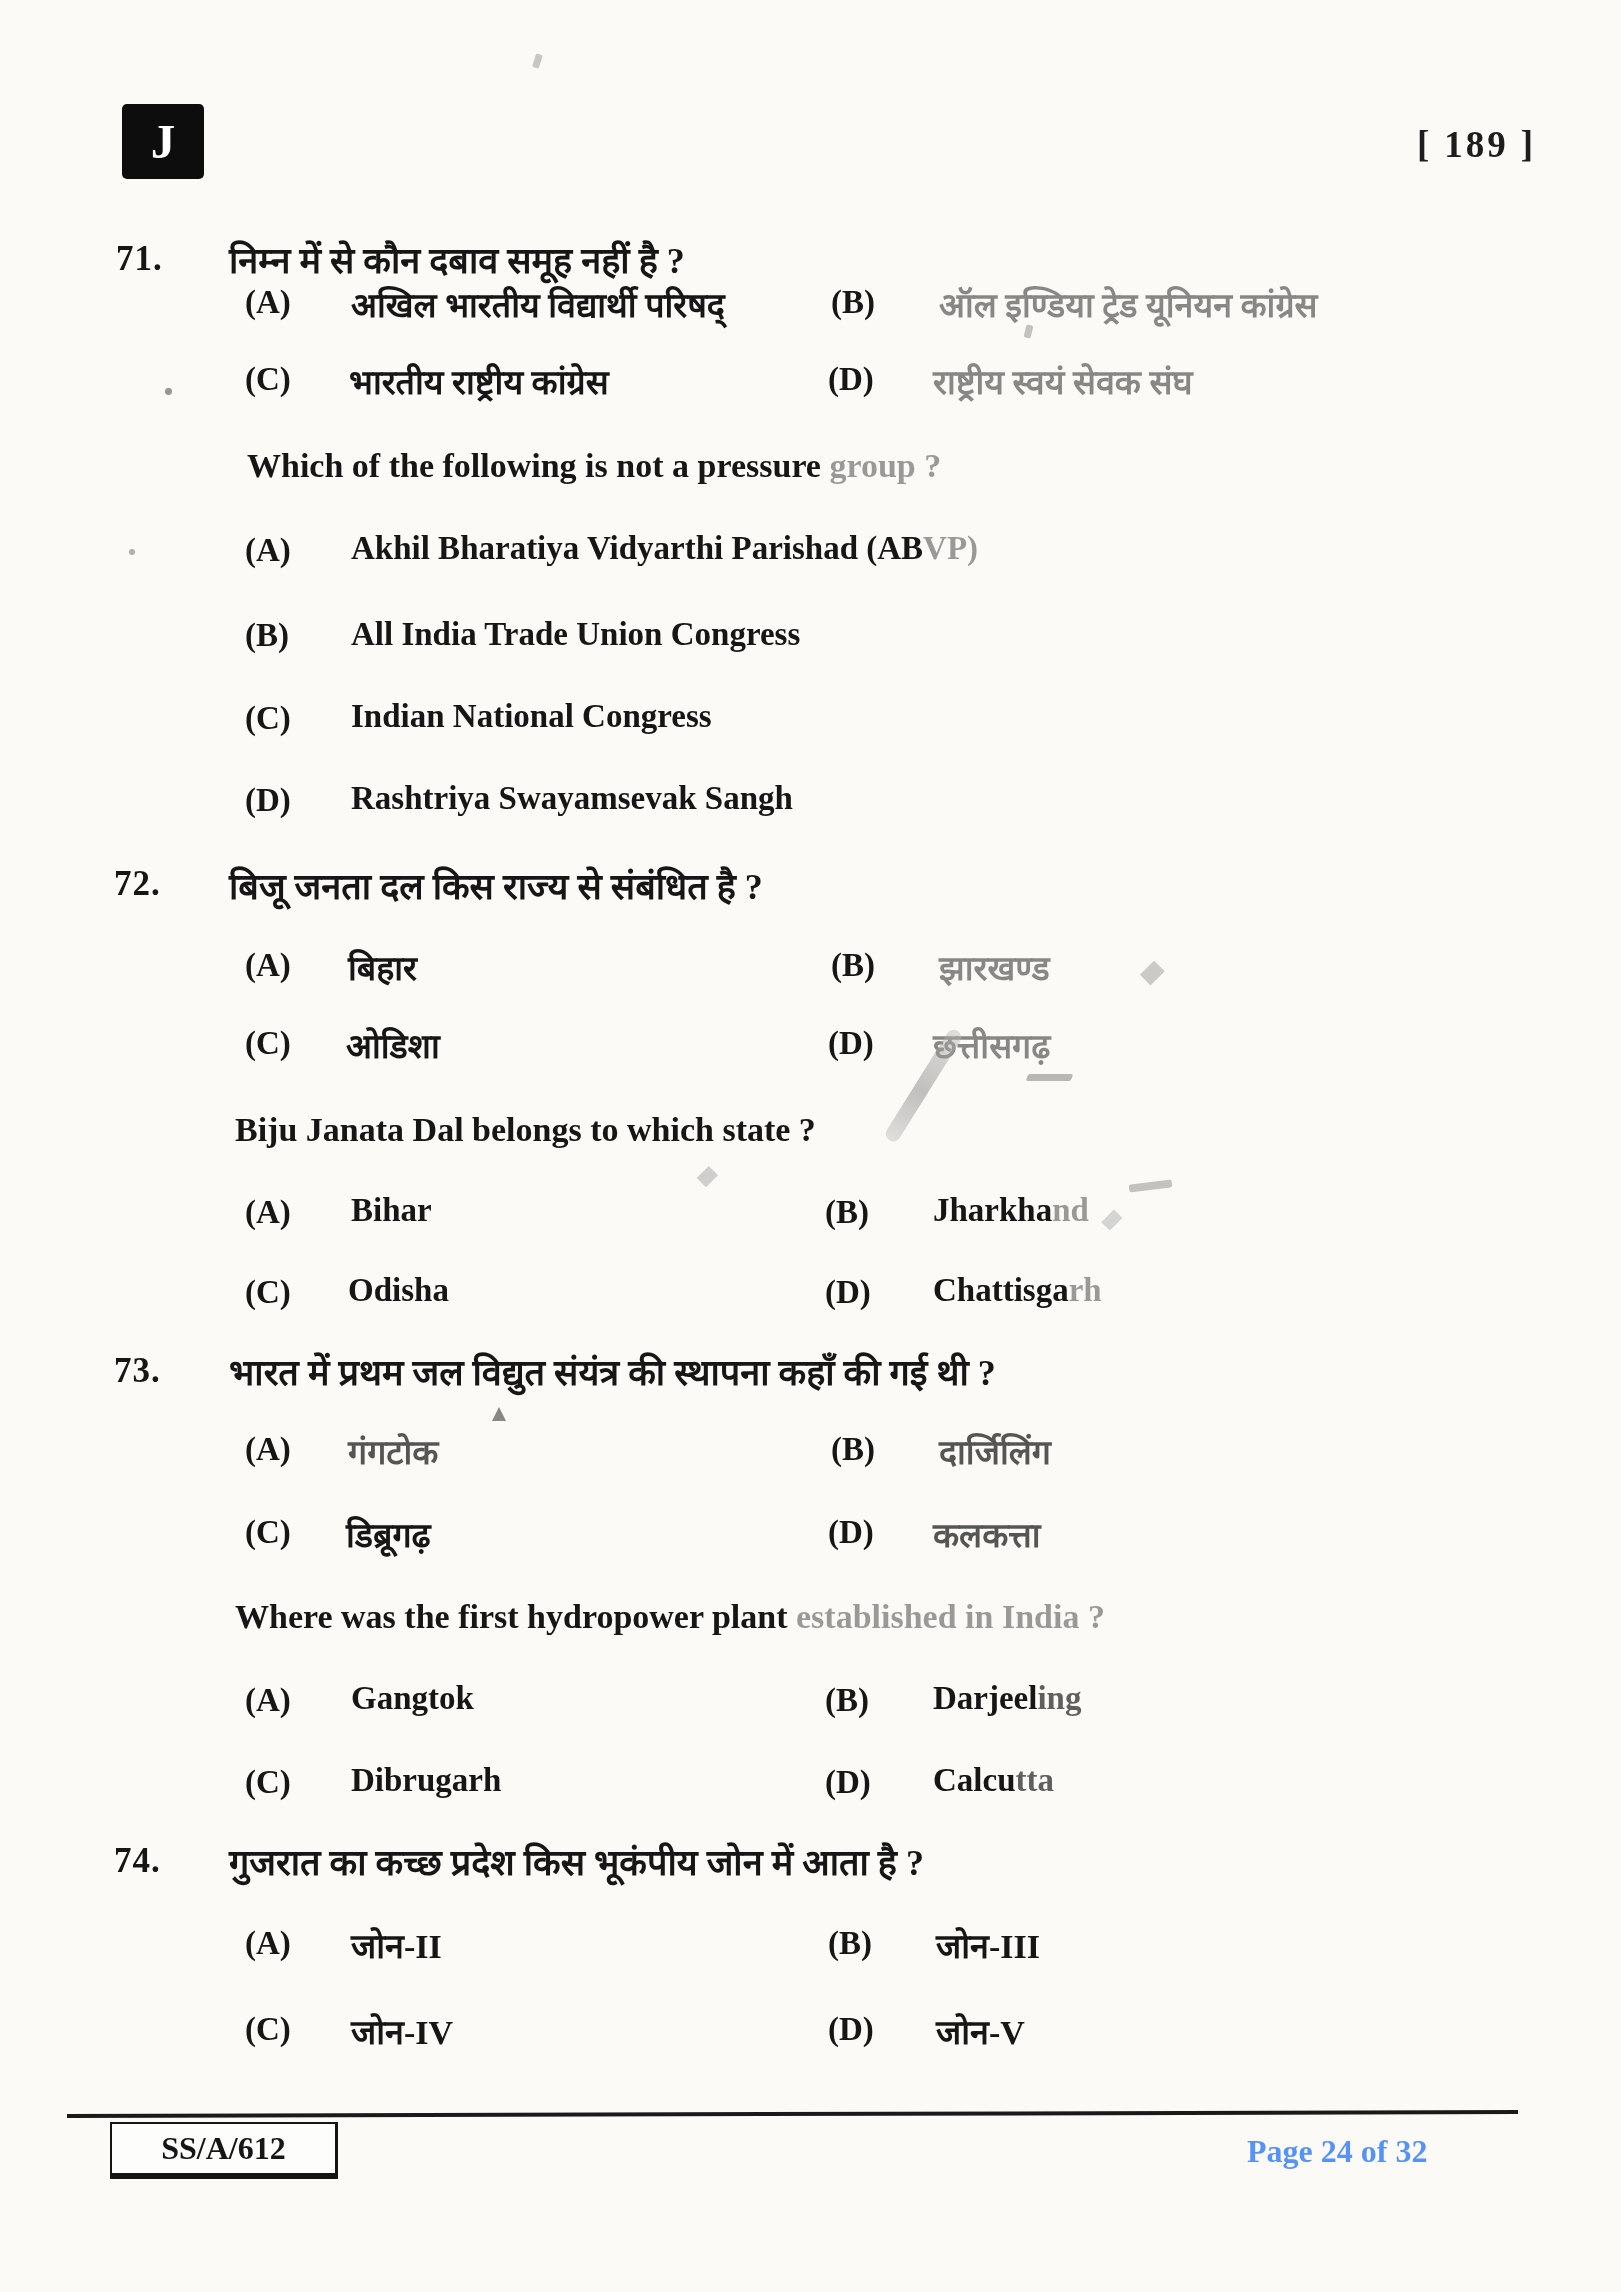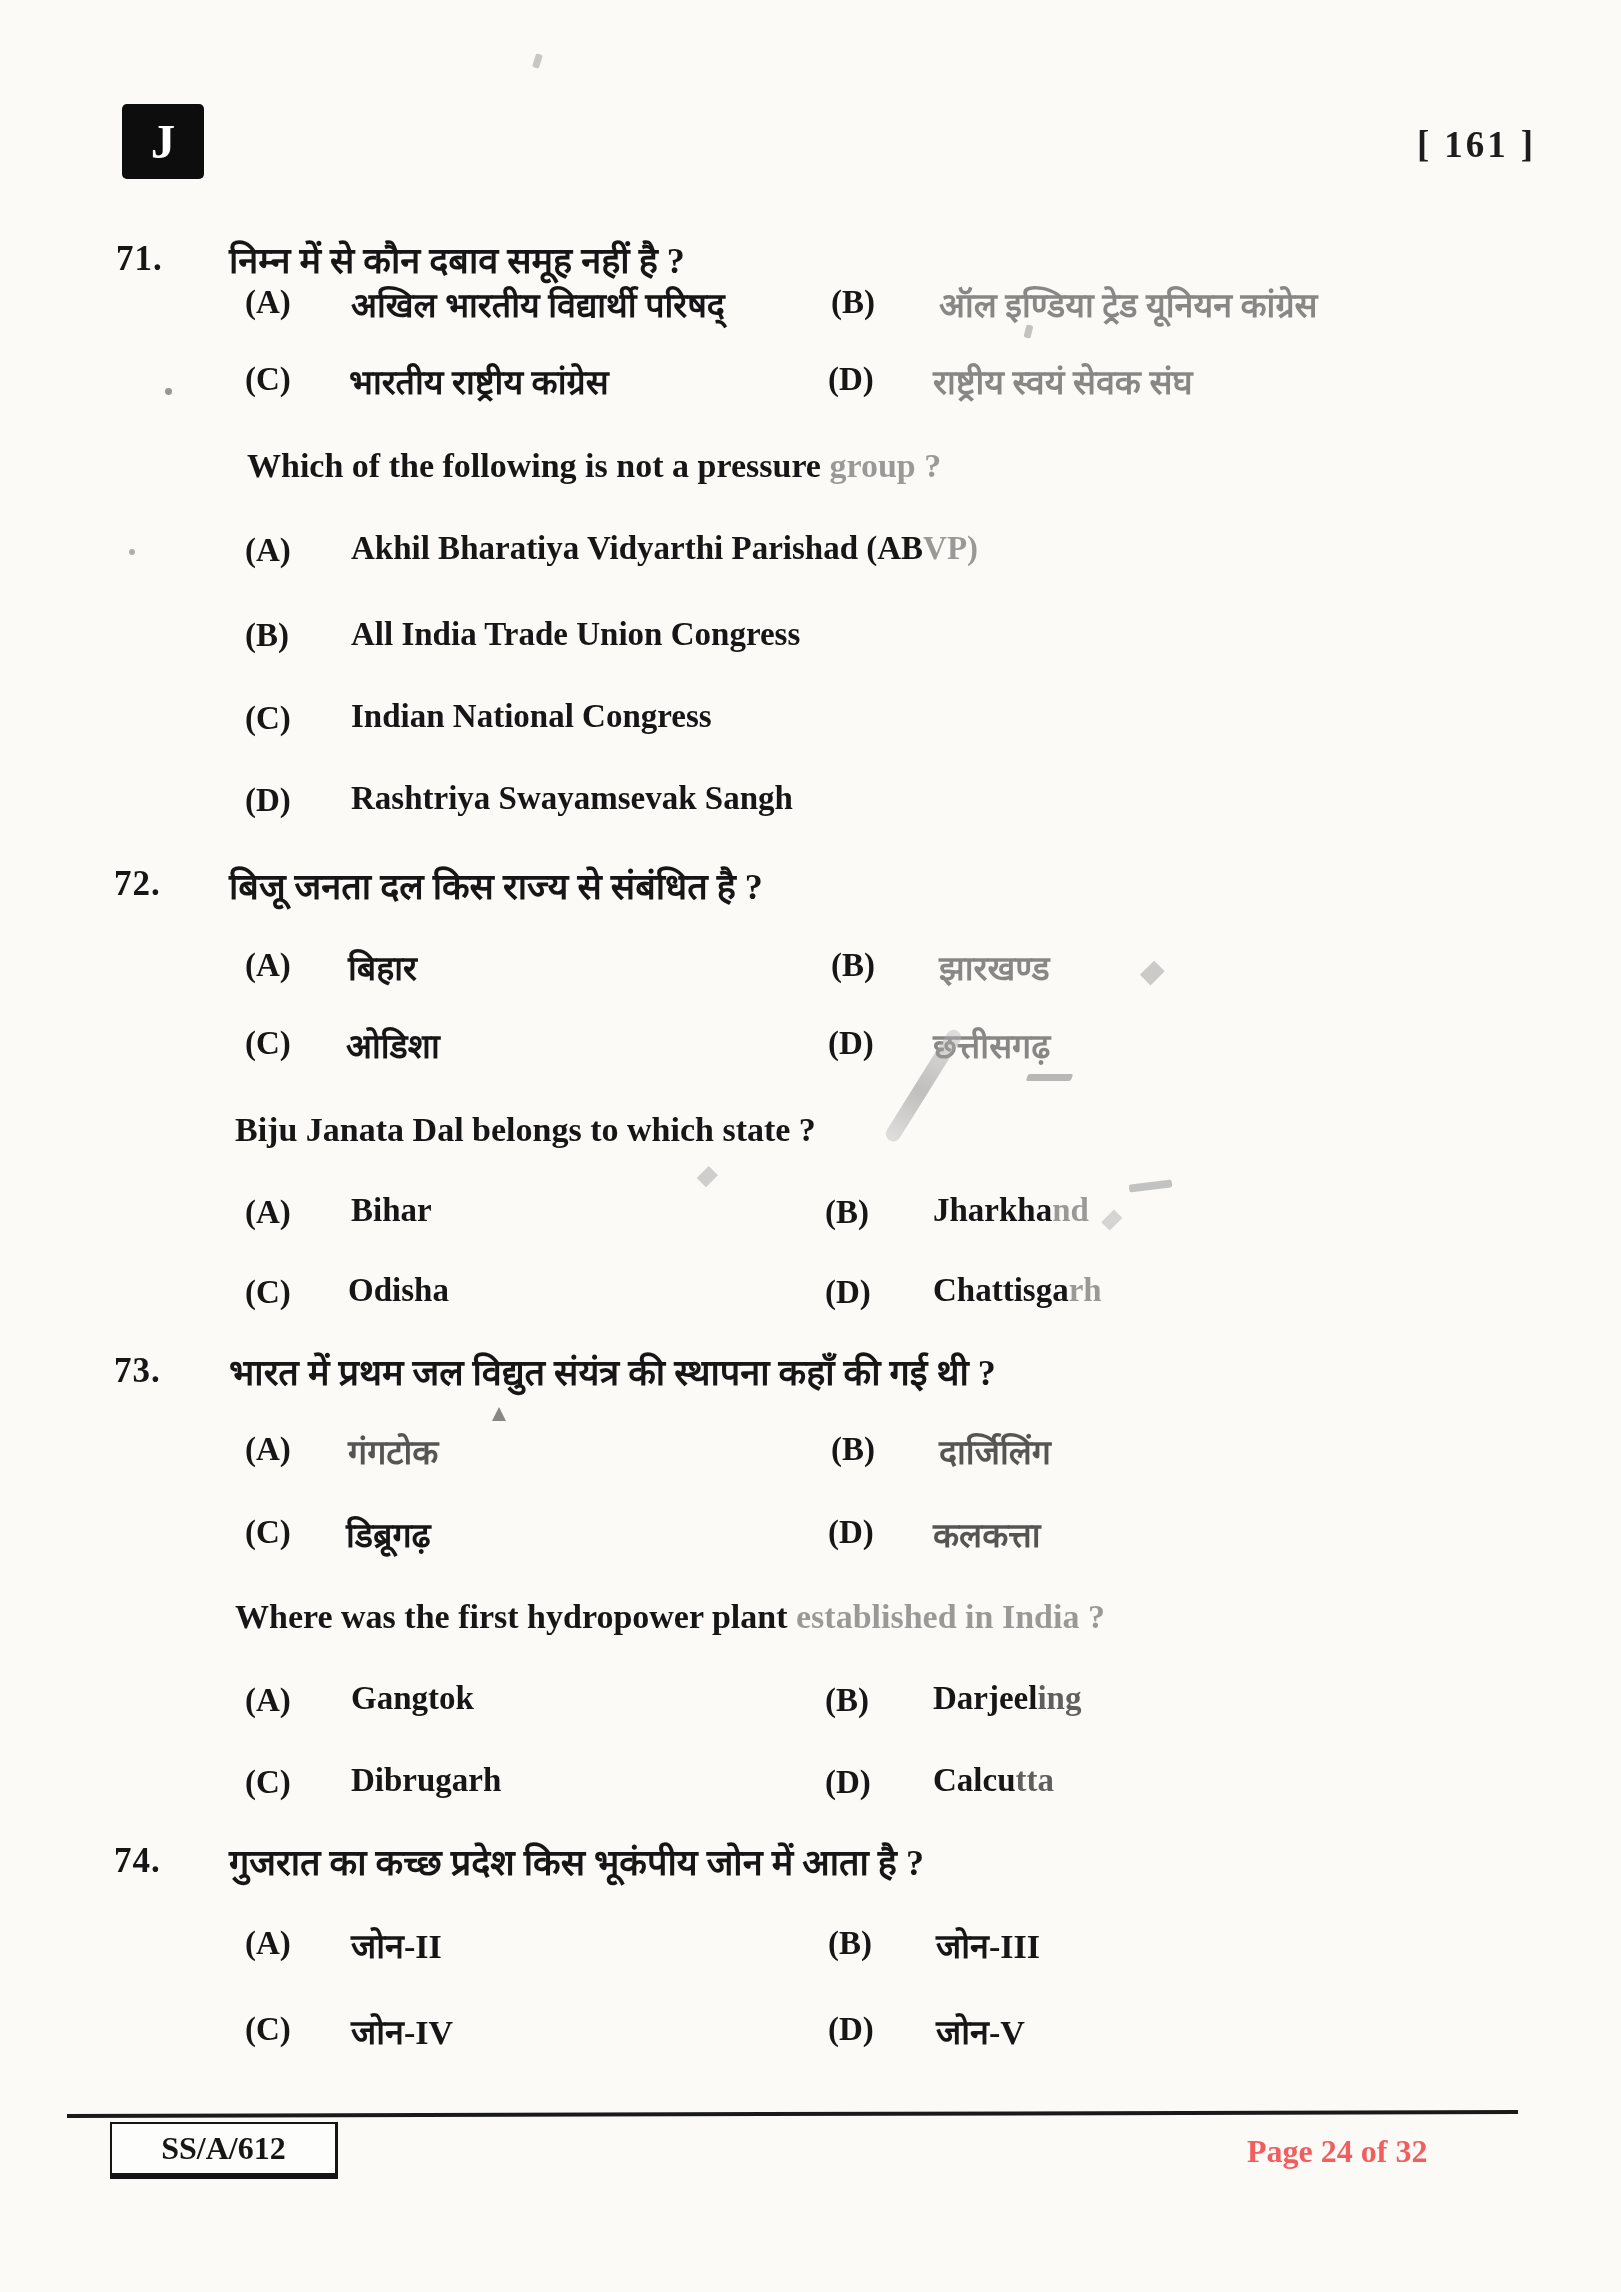--- a/index.html
+++ b/index.html
@@ -29,33 +29,33 @@
     background:#0d0d0d;color:#fefefe;text-align:center;
     font-size:49px;font-weight:700;border-radius:2.9px;
     box-shadow:0 0 0 2px #0d0d0d;
   }
   .bracket{font-size:37px;font-weight:700;letter-spacing:2.9px;color:#1d1d1d;}
   .rule{background:#1a1a1a;}
   .codebox{
     border:2.9px solid #151515;border-bottom-width:6.9px;border-right-width:3.9px;
     font-size:32px;font-weight:700;text-align:center;background:#fdfdfb;
   }
-  .pageinfo{font-size:32px;font-weight:700;color:#ef4444;opacity:.85;}
+  .pageinfo{font-size:32px;font-weight:700;color:#3b82f6;opacity:.85;}
   .artifact{position:absolute;pointer-events:none;}
   .speck{background:#8a8a8a;border-radius:2px;}
   .diamond{background:#9a9a9a;transform:rotate(45deg);}
   .dot{background:#555;border-radius:50%;}
 </style>
 </head>
 <body>
 
 <div id="page">
 
   <div class="abs badge" style="left:124px;top:106px;width:78px;height:71px;line-height:71px;">J</div>
-  <div class="abs bracket" style="left:1417px;top:123px;">[ 161 ]</div>
+  <div class="abs bracket" style="left:1417px;top:123px;">[ 189 ]</div>
 
   <div class="abs qnum" style="left:116px;top:239px;">71.</div>
   <div class="abs hi qtext-hi" style="left:229px;top:235px;">निम्न में से कौन दबाव समूह नहीं है ?</div>
 
   <div class="abs opt-label" style="left:245px;top:284px;">(A)</div>
   <div class="abs hi opt-hi" style="left:351px;top:281px;">अखिल भारतीय विद्यार्थी परिषद्</div>
   <div class="abs opt-label" style="left:831px;top:284px;">(B)</div>
   <div class="abs hi opt-hi fade2" style="left:939px;top:281px;">ऑल इण्डिया ट्रेड यूनियन कांग्रेस</div>
 
   <div class="abs opt-label" style="left:245px;top:361px;">(C)</div>

